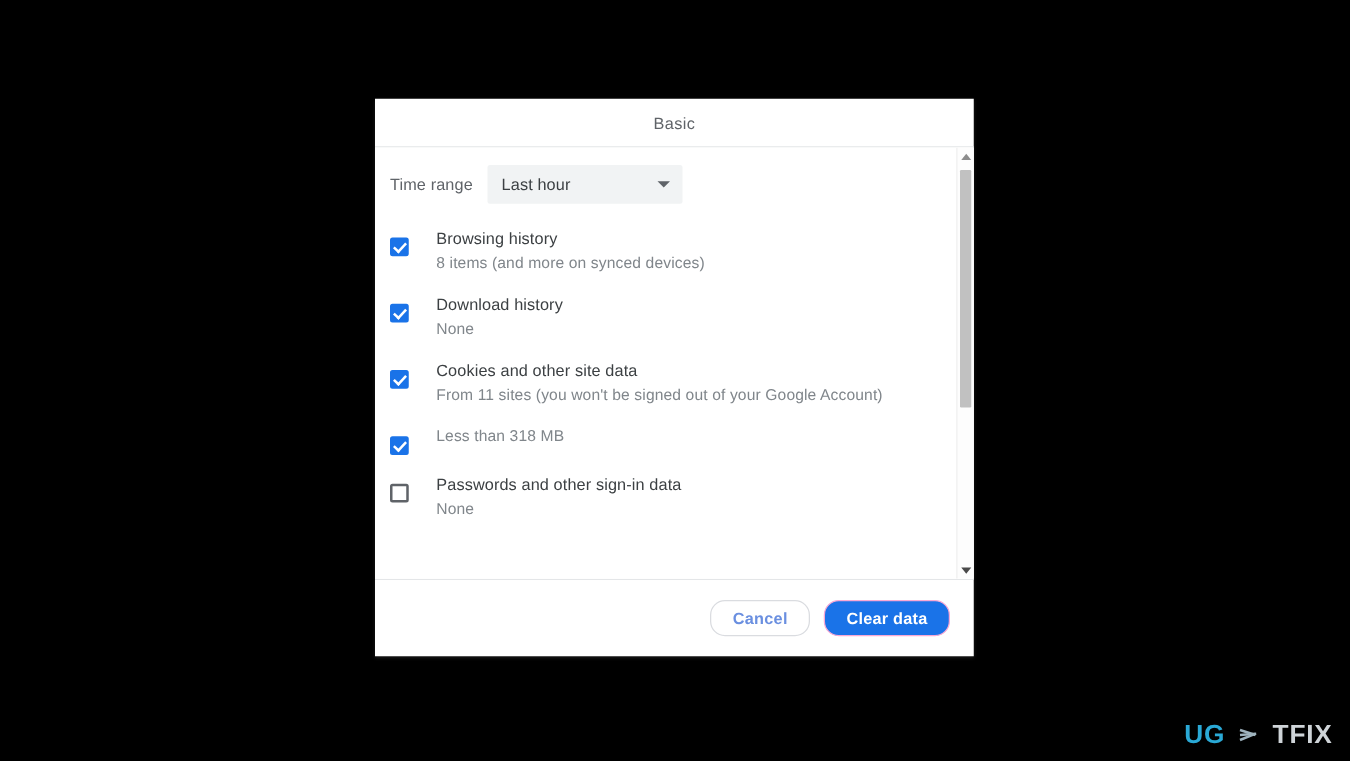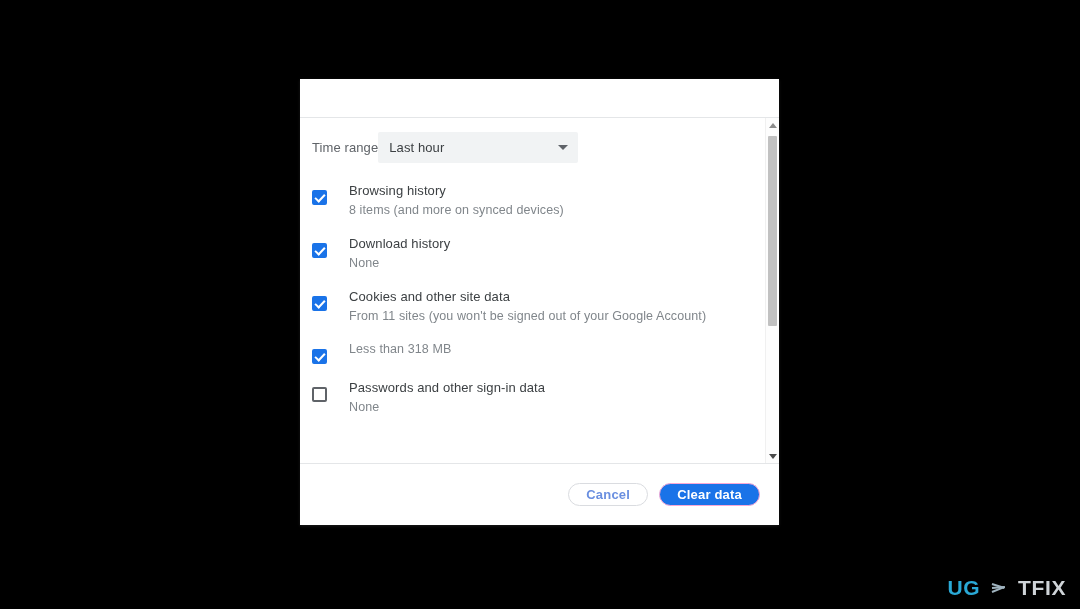--- a/index.html
+++ b/index.html
@@ -89,24 +89,25 @@
 
   
   #time-range-row {
     display: flex;
     align-items: center;
     padding: 14px 0 0 12px;
   }
   #time-range-label {
     font-size: 13px;
     color: #5f6368;
+    margin-right: 12px;
     letter-spacing: .1px;
   }
   #time-range-select {
-    width: 200px;
+    width: 156px;
     height: 31px;
     background: #f1f3f4;
     border: none;
     border-radius: 2px;
     display: flex;
     align-items: center;
     padding: 0 10px 0 11px;
     box-sizing: border-box;
     cursor: pointer;
     position: relative;
@@ -229,21 +230,21 @@
     height: 62px;
     border-top: 1px solid #e4e6e8;
     display: flex;
     align-items: center;
     justify-content: flex-end;
     padding-right: 19px;
     gap: 11px;
     box-sizing: border-box;
   }
   .btn {
-    height: 23px;
+    height: 29px;
     border-radius: 12px;
     font-size: 13px;
     font-weight: bold;
     letter-spacing: .2px;
     display: flex;
     align-items: center;
     justify-content: center;
     cursor: pointer;
     box-sizing: border-box;
     user-select: none;
@@ -295,20 +296,23 @@
   #wm-mark span:nth-child(2){ top: 7px;  width: 13px; transform: rotate(-4deg); }
   #wm-mark span:nth-child(3){ top: 11px; width: 13px; transform: rotate(-22deg); }
 </style>
 </head>
 <body>
 
 <div id="dialog">
 
 
   <div id="tab-strip">
+    <div class="tab">
+      <span>Basic</span>
+    </div>
   </div>
 
   <div id="scroll-area">
 
     <div id="scroll-content">
 
       <div id="time-range-row">
         <div id="time-range-label">Time range</div>
         <div id="time-range-select">
           <span id="time-range-value">Last hour</span>

